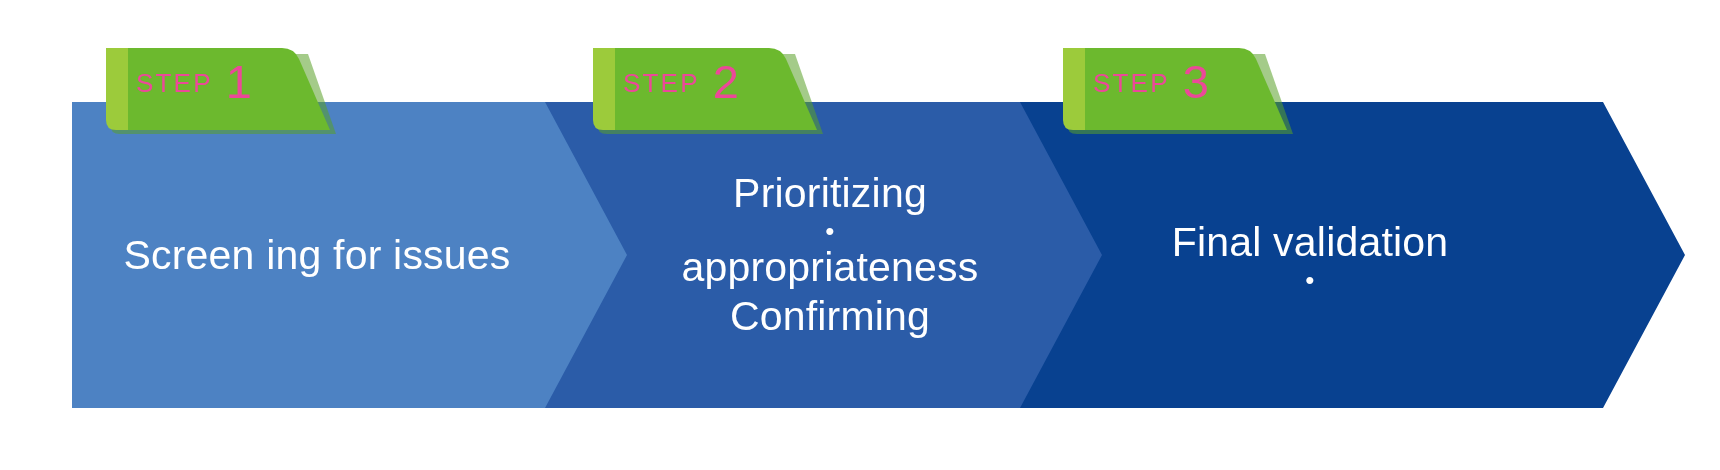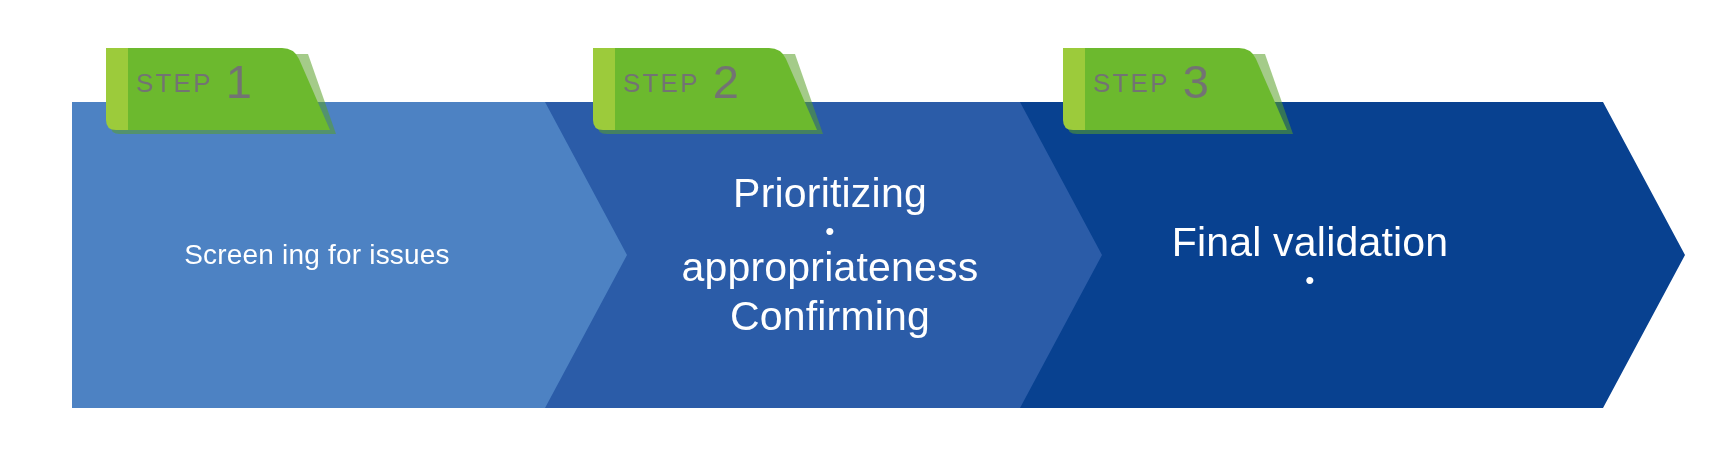--- a/index.html
+++ b/index.html
@@ -65,21 +65,21 @@
     line-height: 0.95;
     margin: 1px 0 0 0;
   }
 
   
   .body-1 {
     left: 78px;
     top: 102px;
     width: 478px;
     height: 306px;
-    font-size: 28px;
+    font-size: 41px;
   }
   
   .body-2 {
     left: 620px;
     top: 102px;
     width: 420px;
     height: 306px;
     font-size: 41px;
   }
   
@@ -106,21 +106,21 @@
     left: 0;
     overflow: visible;
   }
   .badge-label {
     position: absolute;
     top: 0;
     left: 0;
     height: 92px;
     display: flex;
     align-items: center;
-    color: #737373;
+    color: #ec4899;
     z-index: 3;
     white-space: nowrap;
   }
   .badge-word {
     font-size: 26px;
     letter-spacing: 2.2px;
     font-weight: 300;
     padding-bottom: 2px;
   }
   .badge-num {

